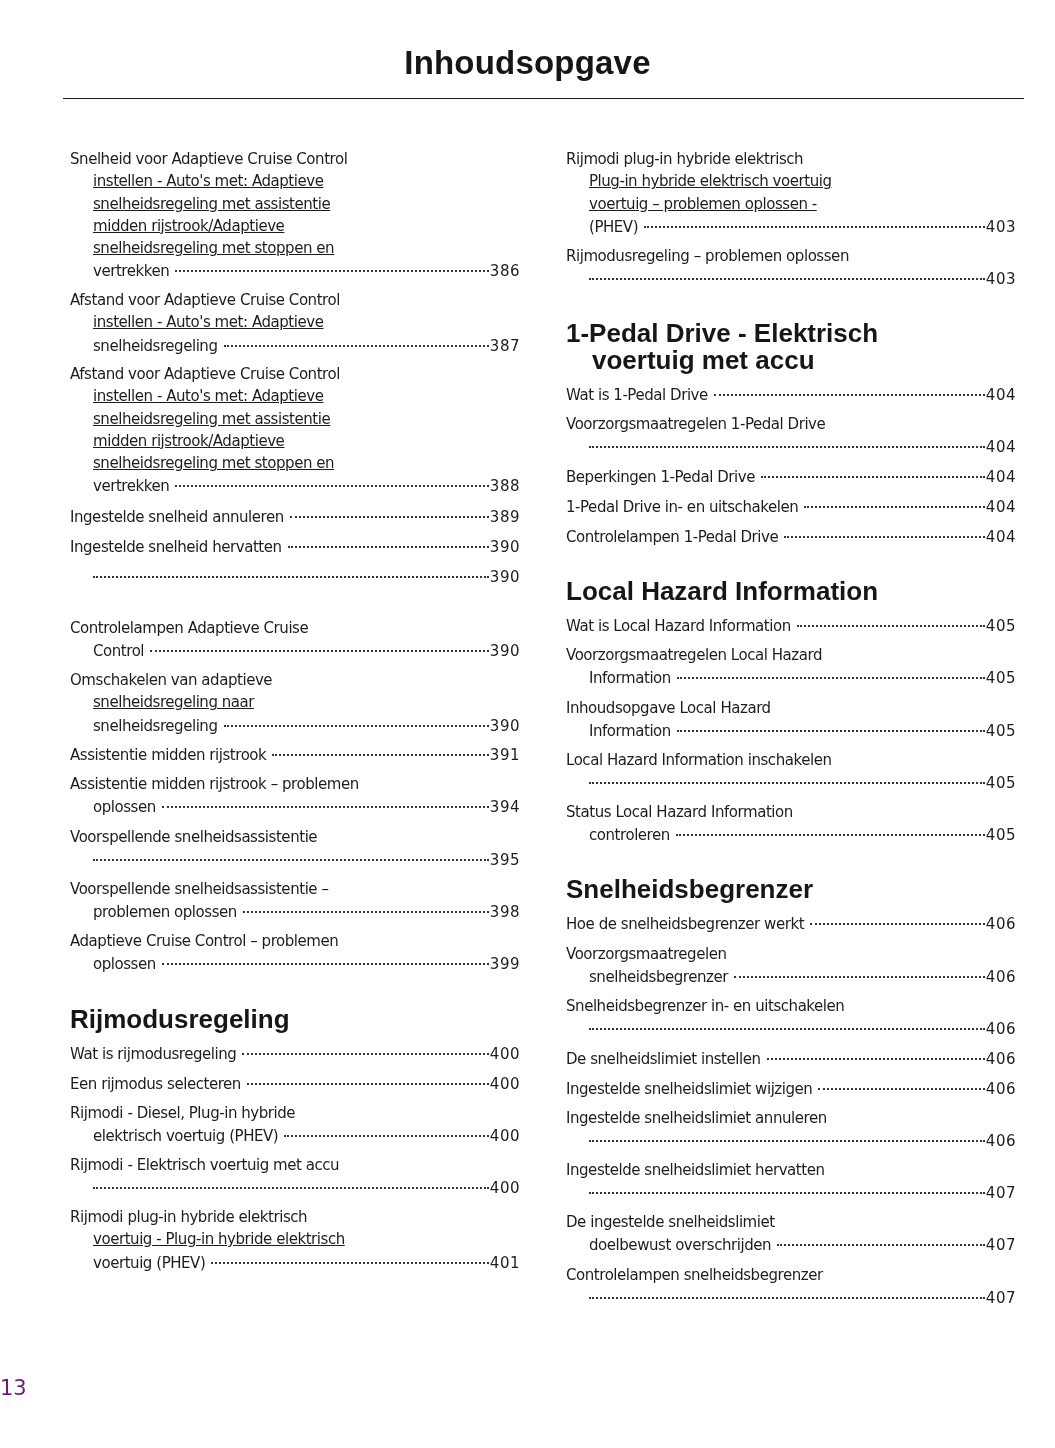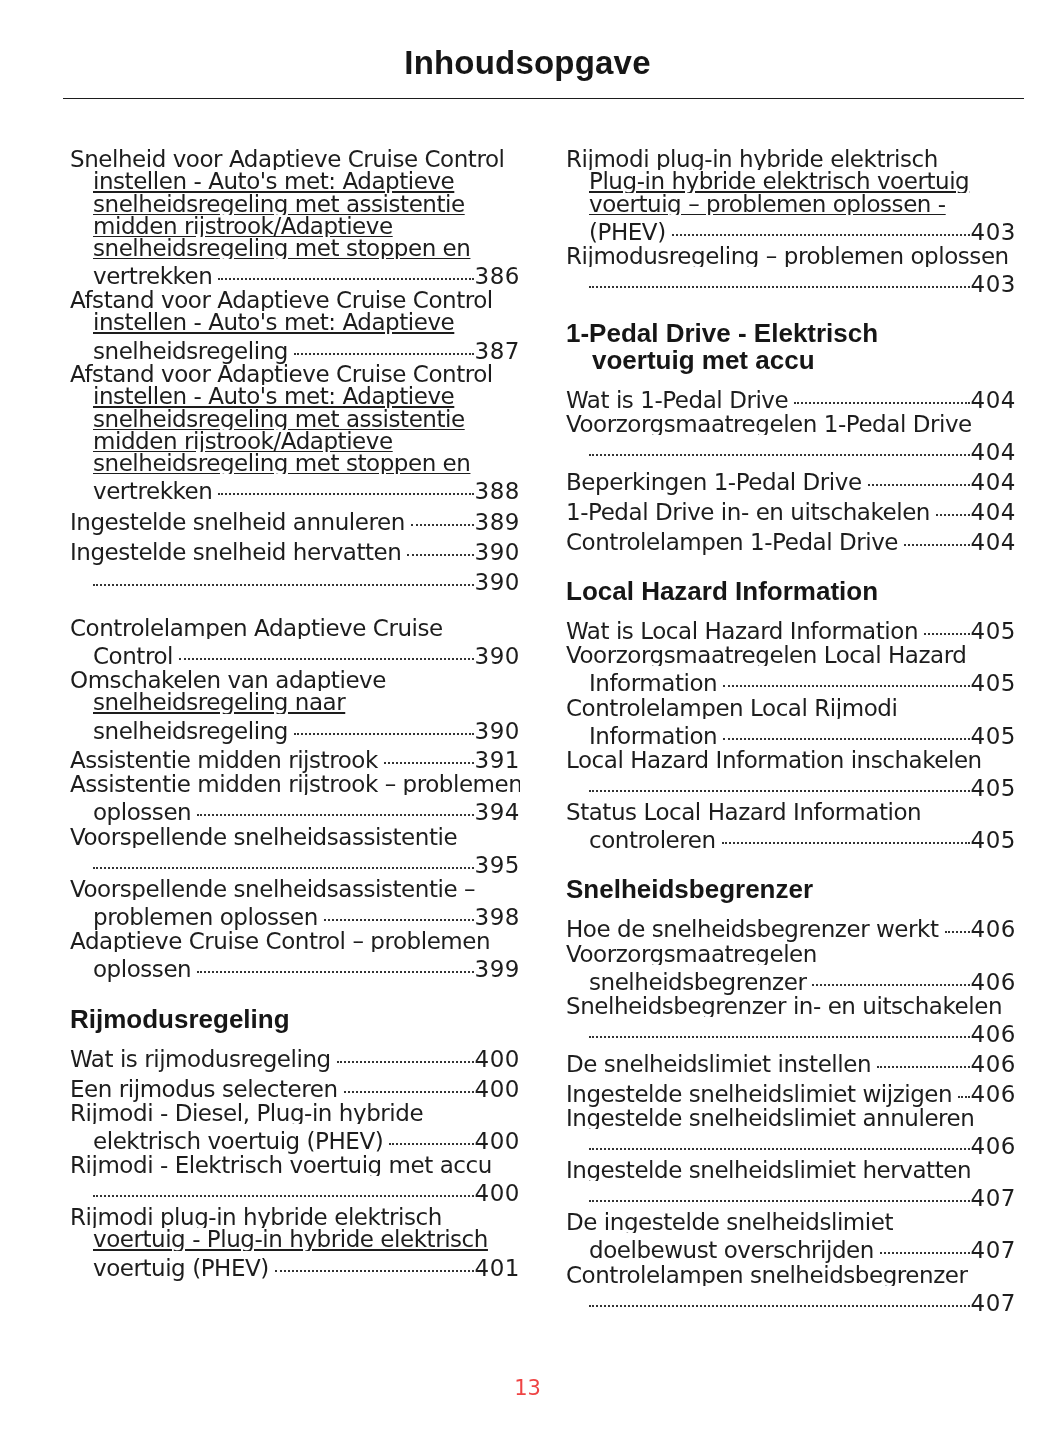--- a/index.html
+++ b/index.html
@@ -40,21 +40,21 @@
       top: 0;
       width: 450px;
     }
     .col-left { left: 70px; }
     .col-right { left: 566px; }
 
     .entry {
       position: absolute;
       left: 0;
       width: 450px;
-      font-size: 23px;
+      font-size: 15px;
       line-height: 22.3px;
       letter-spacing: -0.45px;
       cursor: pointer;
     }
     .entry .line {
       display: block;
       white-space: nowrap;
       overflow: hidden;
     }
     .entry .line.cont {
@@ -104,23 +104,22 @@
       display: block;
     }
     .section-heading .line {
       display: block;
     }
     .page-number {
       position: absolute;
       left: 0;
       right: 0;
       top: 1376px;
-      text-align: center;
       font-size: 21px;
-      color: #ef4444;
+      color: #701a75;
     }
   </style>
 </head>
 <body>
 
 <div class="page-title">Inhoudsopgave</div>
 <div class="title-rule"></div>
 
 <div class="col col-left">
 
@@ -379,21 +378,21 @@
   <div class="entry" style="top:644px">
     <span class="line">Voorzorgsmaatregelen Local Hazard</span>
     <span class="last cont">
         <span class="txt">Information</span>
         <span class="dots"></span>
         <span class="pg">405</span>
       </span>
   </div>
 
   <div class="entry" style="top:697px">
-    <span class="line">Controlelampen Local Rijmodi</span>
+    <span class="line">Inhoudsopgave Local Hazard</span>
     <span class="last cont">
         <span class="txt">Information</span>
         <span class="dots"></span>
         <span class="pg">405</span>
       </span>
   </div>
 
   <div class="entry" style="top:749px">
     <span class="line">Local Hazard Information inschakelen</span>
     <span class="last cont">

